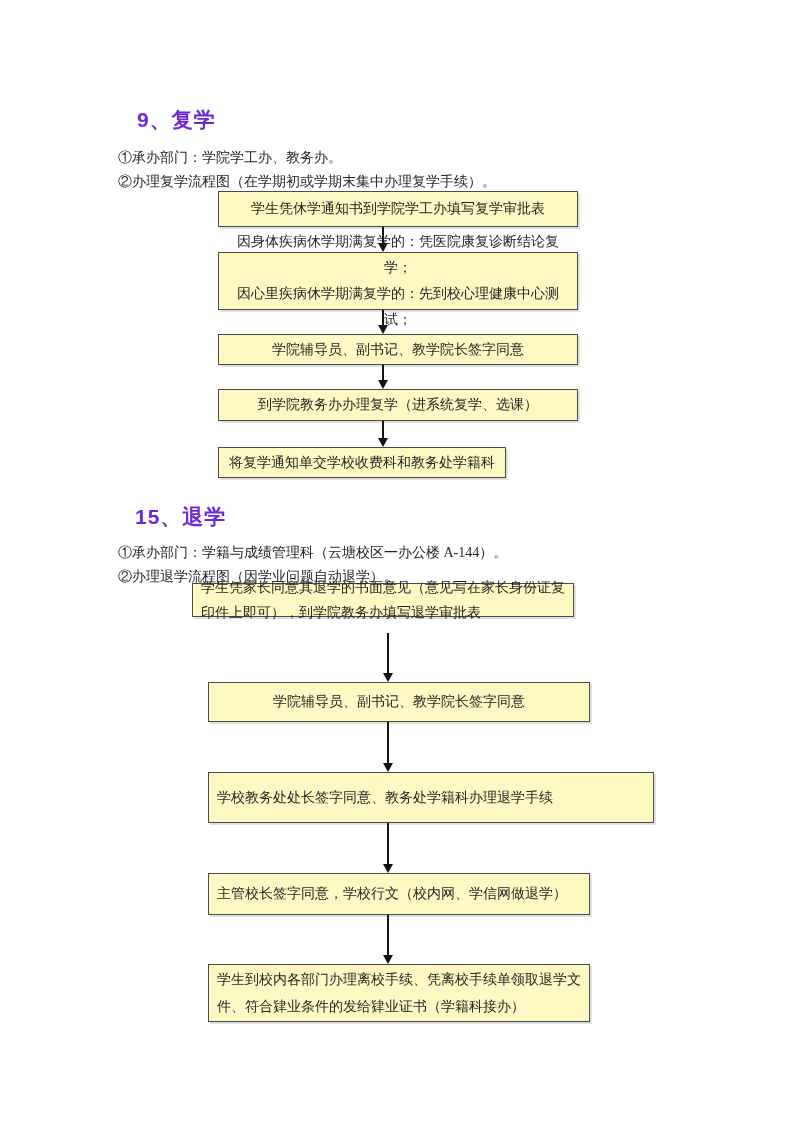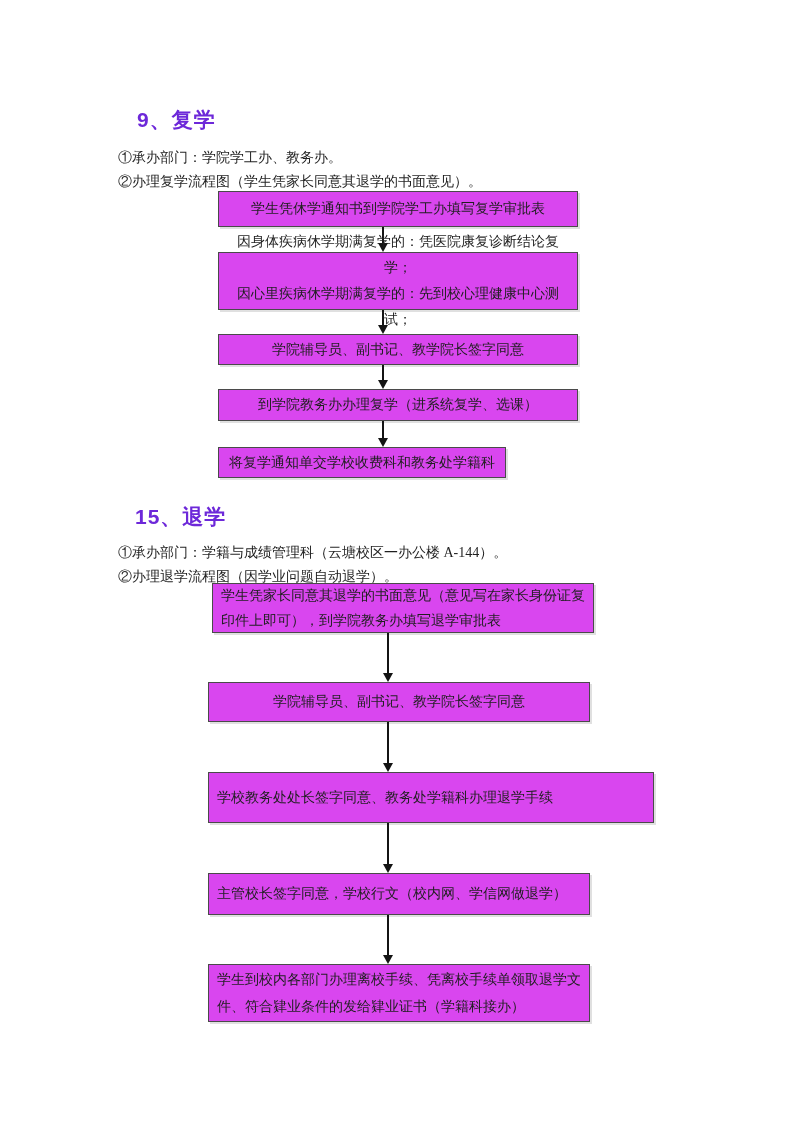--- a/index.html
+++ b/index.html
@@ -30,21 +30,21 @@
     line-height:19px;
     white-space:nowrap;
     color:#1f1f1f;
     text-align:center;
   }
   .fbox{
     position:absolute;
     box-sizing:border-box;
     border:1px solid #4a4a4a;
     box-shadow:2px 2px 0 rgba(0,0,0,0.12);
-    background:#d946ef;
+    background:#fef9c3;
     font-size:14px;
     line-height:26px;
     color:#1f1f1f;
     display:flex;
     align-items:center;
     white-space:pre-line;
     padding:0 8px;
   }
   .fbox.center{justify-content:center;text-align:center;}
   .fbox.left{justify-content:flex-start;text-align:left;}
@@ -66,21 +66,21 @@
 </style>
 </head>
 <body>
 
 <div class="page">
 
   <h2 class="sec-title" style="left:137px;top:107px;">9、复学</h2>
 
   <p class="para" style="left:118px;top:148px;">①承办部门：学院学工办、教务办。</p>
 
-  <p class="para" style="left:118px;top:172px;">②办理复学流程图（学生凭家长同意其退学的书面意见）。</p>
+  <p class="para" style="left:118px;top:172px;">②办理复学流程图（在学期初或学期末集中办理复学手续）。</p>
 
   <div class="fbox center" style="left:218px;top:191px;width:360px;height:36px;">学生凭休学通知书到学院学工办填写复学审批表</div>
 
   <div class="arrow" style="left:376px;top:227px;height:25px;">
     <span class="shaft"></span>
       <span class="head"></span>
   </div>
 
   <div class="fbox center" style="left:218px;top:252px;width:360px;height:58px;">因身体疾病休学期满复学的：凭医院康复诊断结论复学；
 因心里疾病休学期满复学的：先到校心理健康中心测试；</div>
@@ -105,21 +105,21 @@
   </div>
 
   <div class="fbox center" style="left:218px;top:447px;width:288px;height:31px;">将复学通知单交学校收费科和教务处学籍科</div>
 
   <h2 class="sec-title" style="left:135px;top:504px;">15、退学</h2>
 
   <p class="para" style="left:118px;top:543px;">①承办部门：学籍与成绩管理科（云塘校区一办公楼 A-144）。</p>
 
   <p class="para" style="left:118px;top:567px;">②办理退学流程图（因学业问题自动退学）。</p>
 
-  <div class="fbox left" style="left:212px;top:583px;width:382px;height:50px;line-height:25px;">学生凭家长同意其退学的书面意见（意见写在家长身份证复
+  <div class="fbox left" style="left:192px;top:583px;width:382px;height:34px;line-height:25px;">学生凭家长同意其退学的书面意见（意见写在家长身份证复
 印件上即可），到学院教务办填写退学审批表</div>
 
   <div class="arrow" style="left:381px;top:633px;height:49px;">
     <span class="shaft"></span>
       <span class="head"></span>
   </div>
 
   <div class="fbox center" style="left:208px;top:682px;width:382px;height:40px;">学院辅导员、副书记、教学院长签字同意</div>
 
   <div class="arrow" style="left:381px;top:722px;height:50px;">

